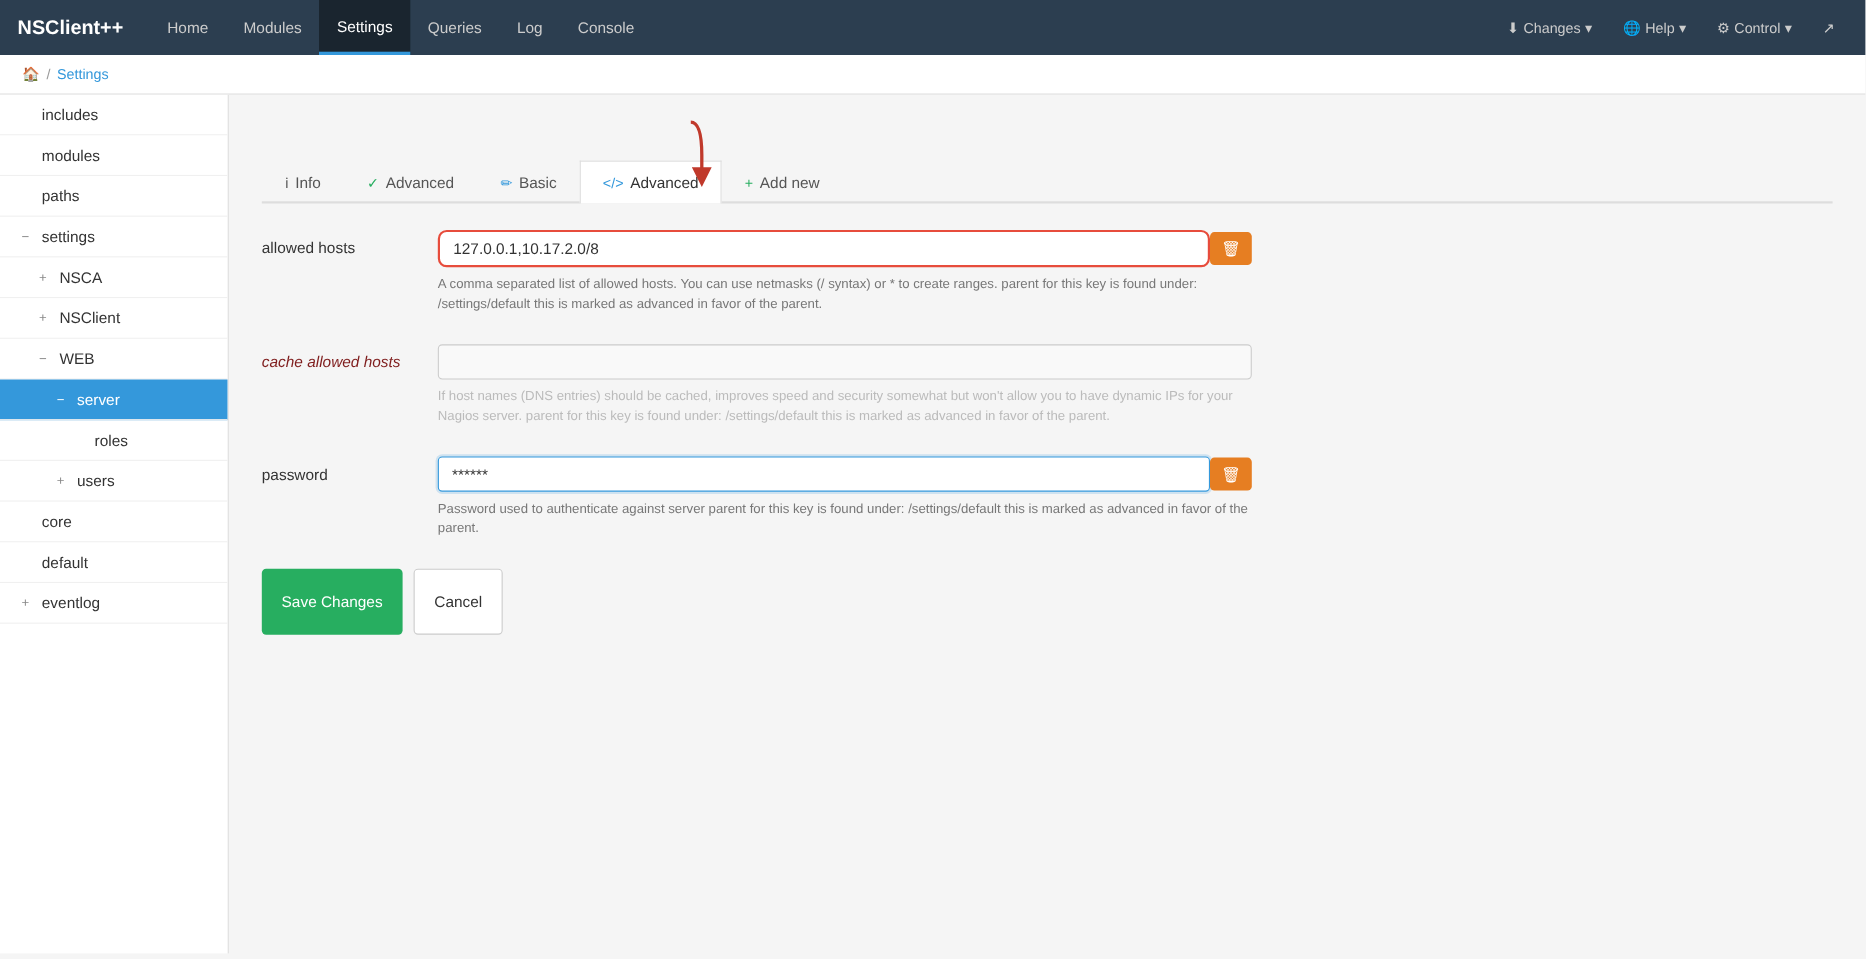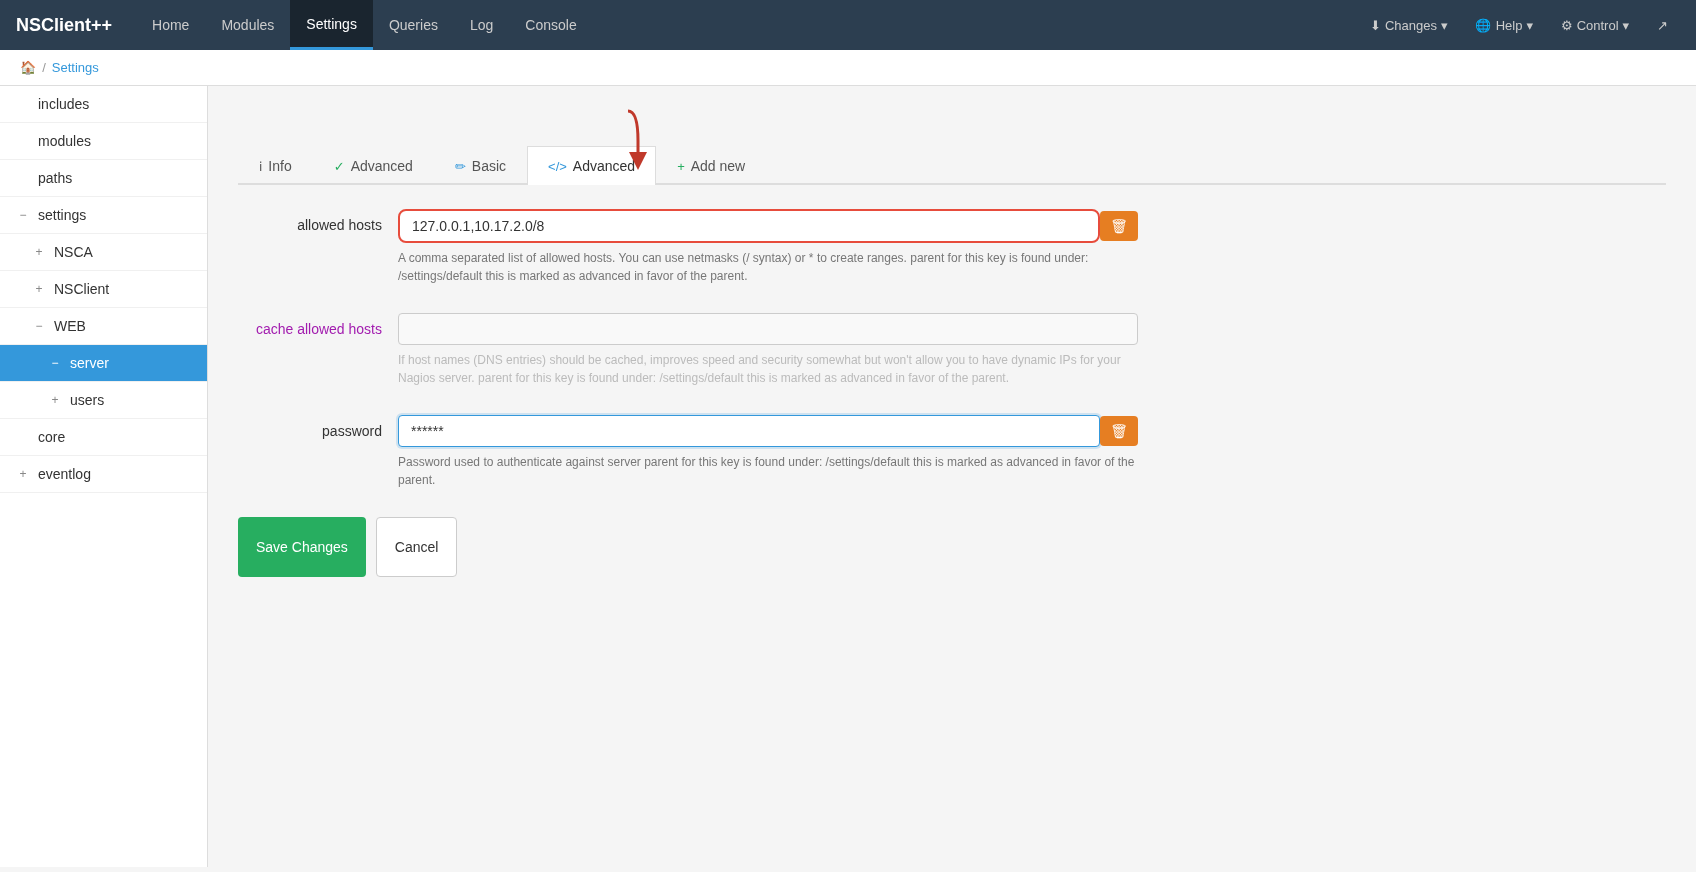--- a/index.html
+++ b/index.html
@@ -140,28 +140,28 @@
     .form-section {
       max-width: 900px;
     }
     .form-row {
       display: flex;
       align-items: flex-start;
       margin-bottom: 28px;
     }
     .form-label {
       width: 160px;
-      text-align: right;
+      text-align: left;
       padding-right: 16px;
       padding-top: 8px;
       font-size: 14px;
       color: #333;
       flex-shrink: 0;
     }
-    .form-label.muted { color: #a21caf; }
+    .form-label.muted { color: #7f1d1d; font-style: italic; }
     .form-input-group {
       flex: 1;
     }
     .form-control {
       width: 100%;
       padding: 7px 12px;
       border: 1px solid #ccc;
       border-radius: 4px;
       font-size: 14px;
       color: #333;
@@ -292,27 +292,35 @@
       <span>NSClient</span>
     </div>
     <div class="sidebar-item" style="padding-left:32px;">
       <span class="icon">−</span>
       <span>WEB</span>
     </div>
     <div class="sidebar-item active" style="padding-left:48px;">
       <span class="icon" style="color:#fff;">−</span>
       <span>server</span>
     </div>
+    <div class="sidebar-item" style="padding-left:64px;">
+      <span class="icon"></span>
+      <span>roles</span>
+    </div>
     <div class="sidebar-item" style="padding-left:48px;">
       <span class="icon">+</span>
       <span>users</span>
     </div>
     <div class="sidebar-item">
       <span class="icon"></span>
       <span>core</span>
+    </div>
+    <div class="sidebar-item">
+      <span class="icon"></span>
+      <span>default</span>
     </div>
     <div class="sidebar-item">
       <span class="icon">+</span>
       <span>eventlog</span>
     </div>
   </div>
 
   <div class="content">
 
     <div style="position:relative; height:60px; margin-bottom: -20px;">

